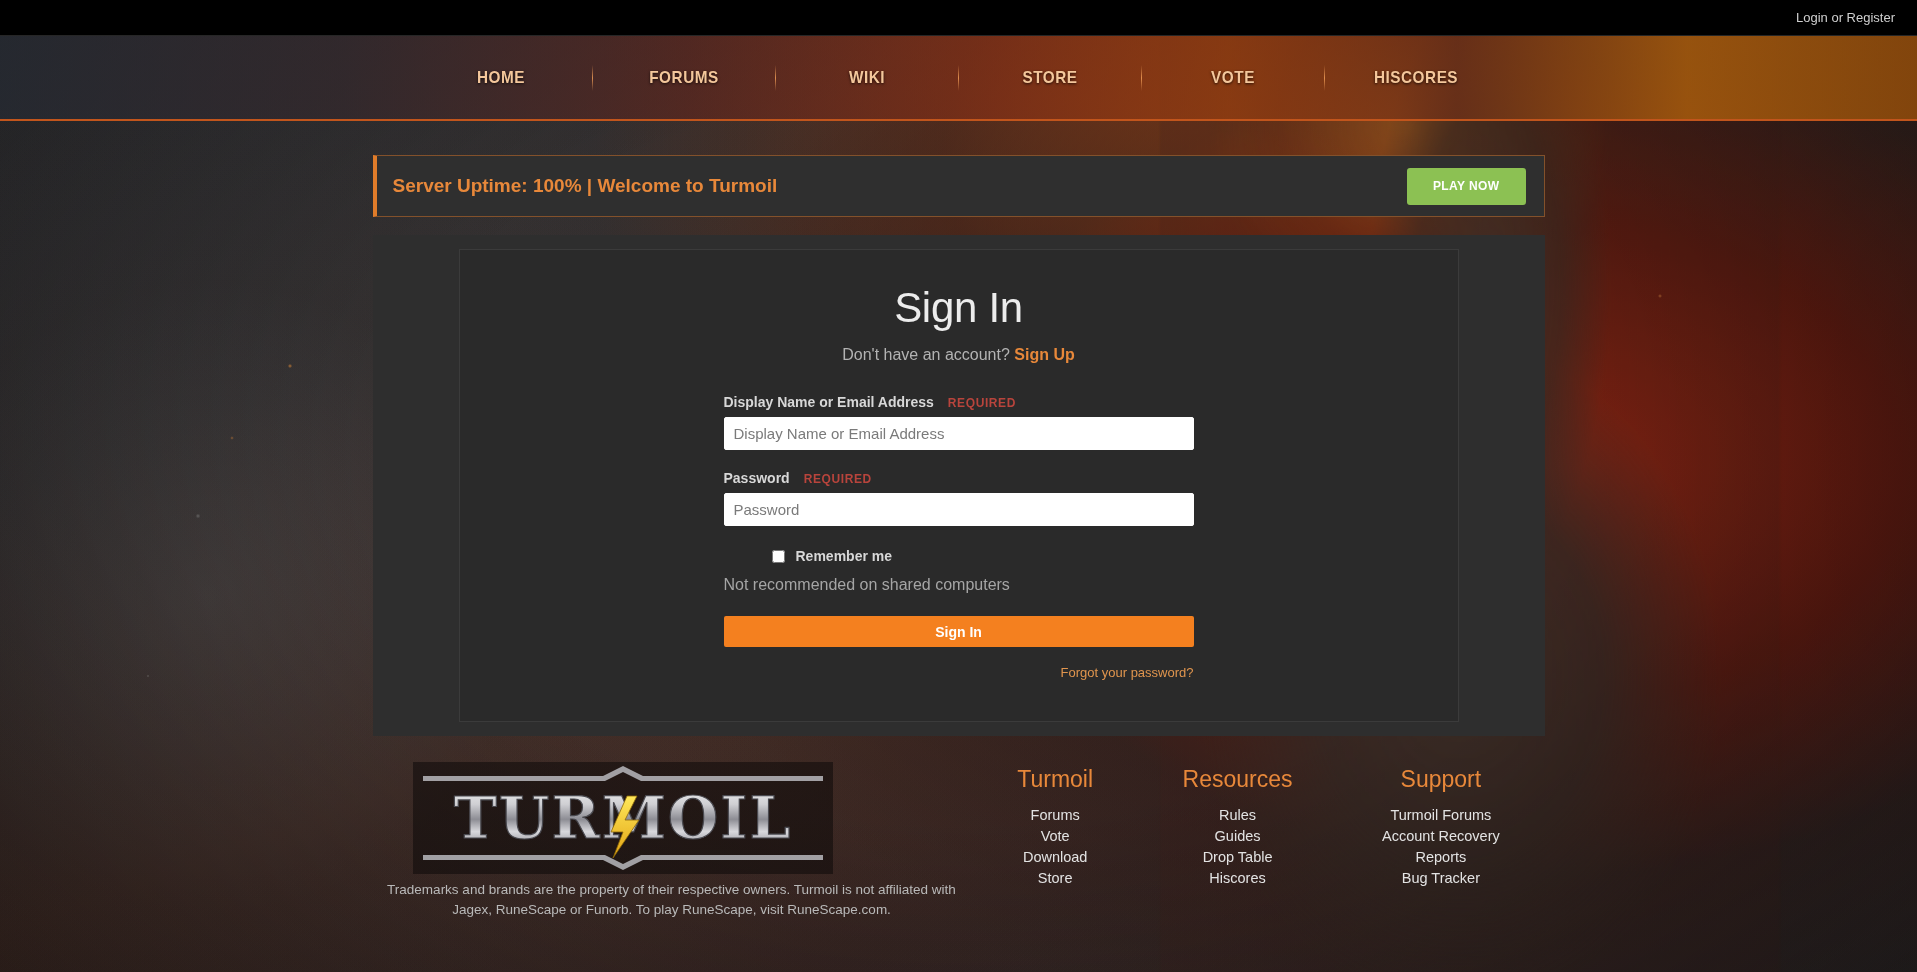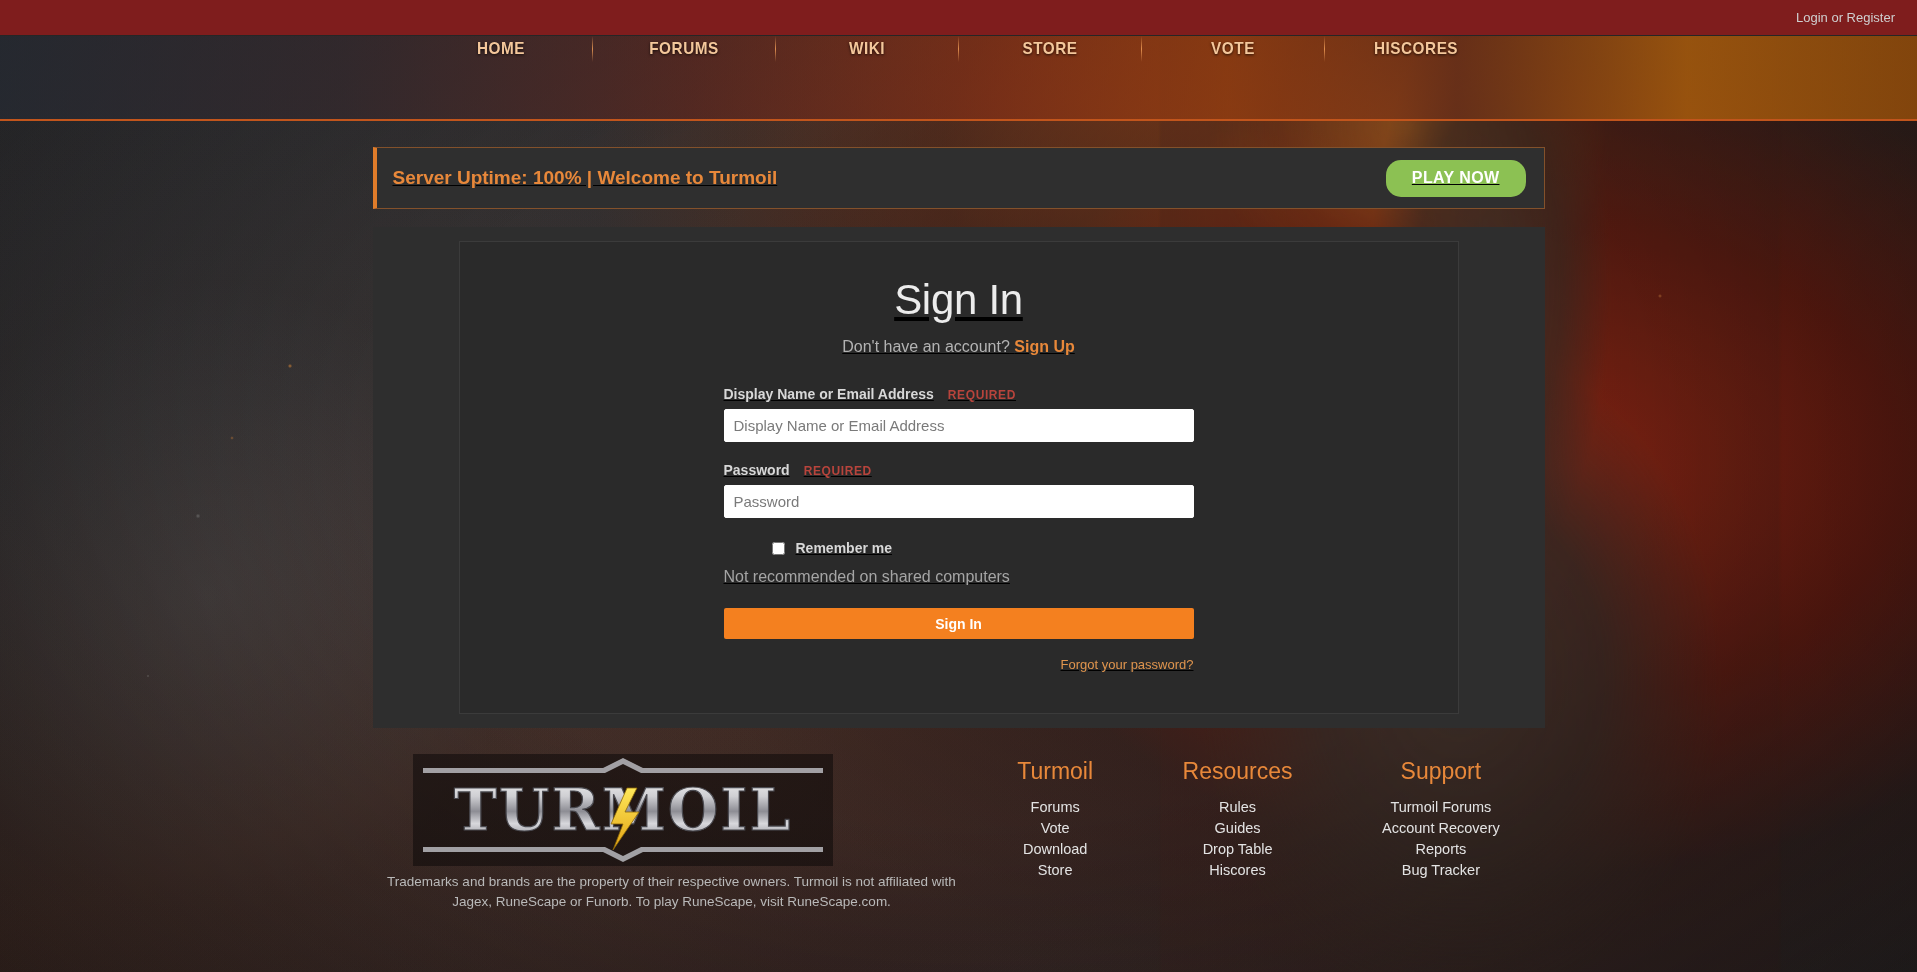--- a/index.html
+++ b/index.html
@@ -54,34 +54,34 @@
   }
   .bg-vignette {
     position: absolute; inset: 0;
     background: radial-gradient(1400px 900px at 50% 45%, rgba(0,0,0,0) 40%, rgba(0,0,0,0.45) 100%);
   }
 
   
   .topbar {
     position: relative; z-index: 5;
     height: 36px;
-    background: #7f1d1d;
+    background: #000000;
     display: flex; align-items: center; justify-content: flex-end;
     padding-right: 22px;
     border-bottom: 1px solid #262626;
   }
   .topbar a {
     color: #cfcfcf; font-size: 13px; text-decoration: none;
   }
 
   
   .mainnav {
     position: relative; z-index: 5;
     height: 85px;
-    display: flex; align-items: flex-start; justify-content: center;
+    display: flex; align-items: center; justify-content: center;
     border-bottom: 2px solid #c2551c;
     background:
       linear-gradient(90deg,
         rgba(38,42,50,0.78) 0%,
         rgba(52,40,44,0.72) 18%,
         rgba(92,38,30,0.70) 36%,
         rgba(132,48,22,0.72) 52%,
         rgba(150,62,16,0.76) 64%,
         rgba(112,48,24,0.74) 76%,
         rgba(176,96,12,0.80) 88%,
@@ -103,47 +103,46 @@
   }
   .nav-sep {
     width: 1px; height: 26px;
     background: linear-gradient(180deg, rgba(240,150,80,0) 0%, rgba(242,158,88,0.85) 50%, rgba(240,150,80,0) 100%);
   }
 
   
   .content-wrap {
     position: relative; z-index: 4;
     width: 1172px;
-    margin: 0 auto;
+    margin: 8px auto;
     padding-top: 26px;
-    text-decoration: underline;
   }
 
   
   .announce {
     background: #2f2f2f;
     border: 1px solid rgba(200,110,40,0.55);
     border-left: 4px solid #e07c2a;
     height: 62px;
     display: flex; align-items: center; justify-content: space-between;
     padding: 0 18px 0 16px;
   }
   .announce-text {
     color: #e8883a;
     font-size: 19px;
     font-weight: bold;
   }
   .play-now {
     background: #8cc153;
     color: #ffffff;
-    font-size: 16px;
+    font-size: 12px;
     font-weight: bold;
     letter-spacing: 0.4px;
     border: none;
-    border-radius: 15px;
+    border-radius: 3px;
     height: 37px;
     padding: 8px 26px;
     cursor: pointer;
   }
 
   
   .panel-outer {
     margin-top: 18px;
     background: #2e2e2e;
     padding: 14px 86px;

